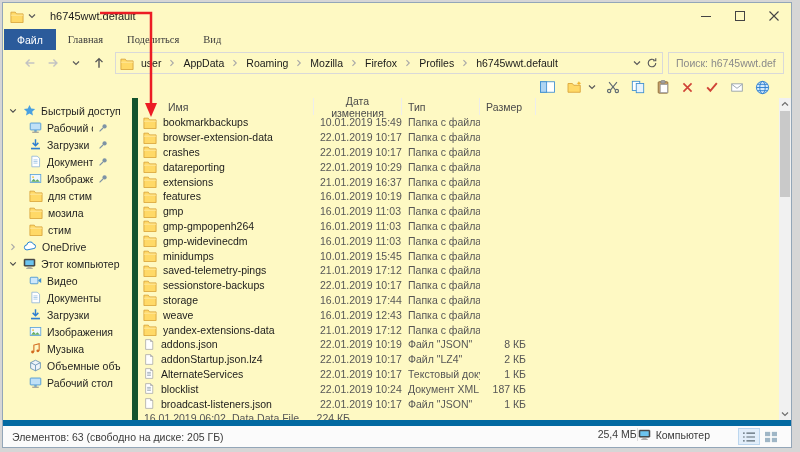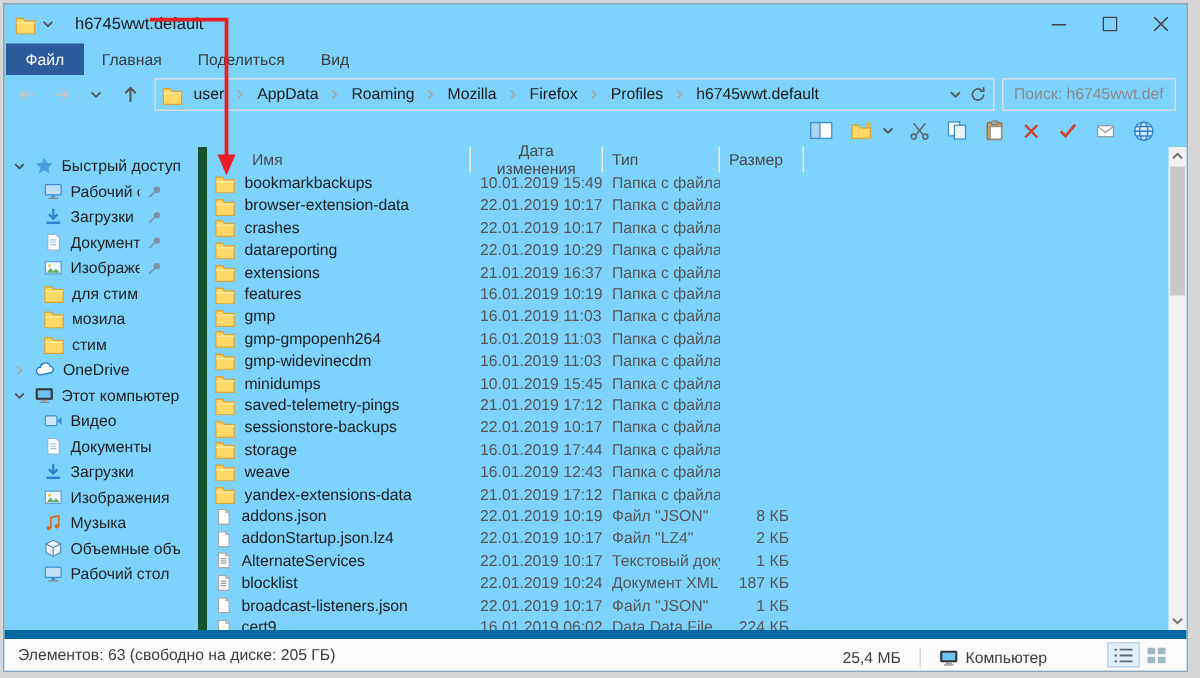--- a/index.html
+++ b/index.html
@@ -1,32 +1,32 @@
 <!DOCTYPE html>
 <html><head>
 <meta charset="utf-8">
 <style>
   html,body{margin:0;padding:0}
   body{width:800px;height:452px;background:#d6d6d6;position:relative;overflow:hidden;
        font-family:"Liberation Sans","DejaVu Sans",sans-serif;}
-  .win{position:absolute;left:2px;top:2px;width:790px;height:446px;background:#7dd3fc;
+  .win{position:absolute;left:2px;top:2px;width:790px;height:446px;background:#fef9c3;
        border:1px solid #93a6b8;box-sizing:border-box;display:flex;flex-direction:column}
   .ic{display:inline-flex;align-items:center;justify-content:center;flex:0 0 auto}
   
   .titlebar{flex:0 0 26px;display:flex;align-items:center;padding-left:7px}
   .qat{display:flex;align-items:center;gap:4px}
   .title{font-size:11px;color:#1a1a1a;margin-left:14px;white-space:nowrap}
   .wbtns{margin-left:auto;display:flex;height:100%}
   .wbtn{width:34px;height:100%;display:flex;align-items:center;justify-content:center;border:none;background:transparent;padding:0}
   
   .tabrow{flex:0 0 21px;display:flex;align-items:stretch}
   .filebtn{color:#fff;font-size:10.5px;padding:0 13px;display:flex;align-items:center;margin-left:1px;border:none}
-  .rtab{font-size:10.5px;color:#3c3c3c;padding:0 12px;display:flex;align-items:center;background:none;border:none;font-family:Liberation Sans, sans-serif}
+  .rtab{font-size:10.5px;color:#3c3c3c;padding:0 12px;display:flex;align-items:center;background:none;border:none;font-family:Liberation Serif, serif}
   
-  .addrrow{flex:0 0 26px;display:flex;align-items:center;padding:0 7px 0 3px}
+  .addrrow{flex:0 0 26px;display:flex;align-items:center;padding:0 7px 0 15px}
   .navbtns{display:flex;align-items:center}
   .navbtn{width:23px;height:22px;display:flex;align-items:center;justify-content:center;background:none;border:none;padding:0}
   .addrbox{flex:1;height:22px;border:1px solid #d9d9d9;display:flex;align-items:center;padding:0 4px;margin:0 5px;min-width:0;box-sizing:border-box}
   .crumbs{display:flex;align-items:center;gap:2px;overflow:hidden;margin-left:4px}
   .crumb{font-size:10.5px;color:#1a1a1a;padding:0 3px;white-space:nowrap}
   .crumbsep{display:inline-flex;padding:0 1px}
   .addr-right{margin-left:auto;display:flex;align-items:center;gap:5px}
   .searchbox{width:116px;height:22px;border:1px solid #d9d9d9;display:flex;align-items:center;padding:0 5px;box-sizing:border-box}
   .searchbox input{border:none;outline:none;width:100%;font-size:10.5px;color:#6e6e6e;background:transparent;font-family:inherit}
   .searchbox input::placeholder{color:#8a8a8a;opacity:1}
@@ -55,21 +55,21 @@
   .c-name{width:176px;display:flex;align-items:center;gap:6px;padding-left:5px;box-sizing:border-box;color:#1b1b1b;white-space:nowrap;overflow:hidden}
   .c-date{width:88px;color:#565656;padding-left:6px;box-sizing:border-box;white-space:nowrap}
   .c-type{width:78px;color:#565656;padding-left:6px;box-sizing:border-box;white-space:nowrap;overflow:hidden}
   .c-size{width:56px;color:#565656;text-align:right;padding-right:10px;box-sizing:border-box;white-space:nowrap}
   .vscroll{position:absolute;top:0;right:0;bottom:0;width:12px;background:#f1f1f1}
   .sarr{position:absolute;left:0;width:12px;height:12px;display:flex;align-items:center;justify-content:center;background:none;border:none;padding:0}
   .sarr.up{top:0}.sarr.down{bottom:0}
   .sthumb{position:absolute;left:1px;right:1px;top:13px;height:86px;background:#c9c9c9}
   
   .statusbar{flex:0 0 21px;border-top:6px solid #0369a1;display:flex;align-items:center;font-size:10.5px;color:#3c3c3c;padding:0 9px;background:#fbfbfb}
-  .sb-right{margin-left:auto;display:flex;align-items:flex-end;gap:12px}
+  .sb-right{margin-left:auto;display:flex;align-items:flex-start;gap:0}
   .sb-sep{width:1px;height:13px;background:#dcdcdc}
   .sb-loc{display:flex;align-items:center;gap:5px}
   .vbtns{display:flex;margin-left:28px}
   .vbtn{width:22px;height:17px;display:flex;align-items:center;justify-content:center;background:none;border:1px solid transparent;padding:0}
   .vbtn.active{background:#e2eefa;border-color:#bcd6ee}
   .anno{position:absolute;left:0;top:0;pointer-events:none;z-index:50}
 </style>
 </head>
 <body>
 
@@ -797,29 +797,20 @@
                   <path d="M10 1.5V4h3" fill="none" stroke="#a6a6a6"></path>
                 </svg>
               </span>
               <span class="fname">broadcast-listeners.json</span>
             </span>
             <span class="cell c-date">22.01.2019 10:17</span>
             <span class="cell c-type">Файл "JSON"</span>
             <span class="cell c-size">1 КБ</span>
           </div>
           <div class="frow">
-            <span class="cell c-name">
-              <span class="ic">
-                <svg width="12" height="13" viewBox="0 0 16 16">
-                  <path d="M3.5 1.5h6.5L13 4v10.5H3.5z" fill="#fff" stroke="#a6a6a6"></path>
-                  <path d="M10 1.5V4h3" fill="none" stroke="#a6a6a6"></path>
-                </svg>
-              </span>
-              <span class="fname">cert9</span>
-            </span>
             <span class="cell c-date">16.01.2019 06:02</span>
             <span class="cell c-type">Data Data File</span>
             <span class="cell c-size">224 КБ</span>
           </div>
         </div>
       <div class="vscroll">
         <button class="sarr up">
             <svg width="8" height="8" viewBox="0 0 8 8">
               <path d="M1 5.5L4 2.5l3 3" stroke="#6f6f6f" stroke-width="1.2" fill="none"></path>
             </svg>

